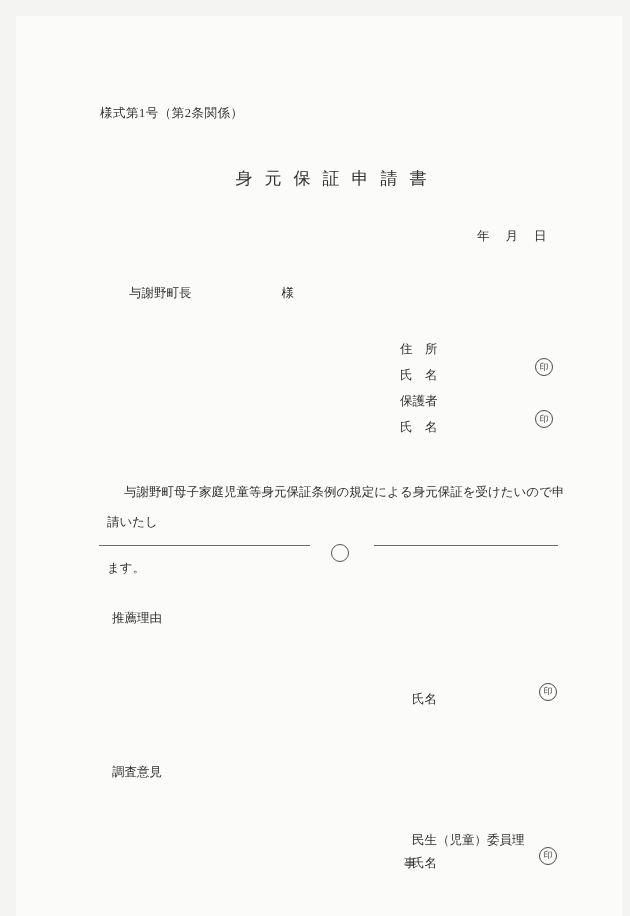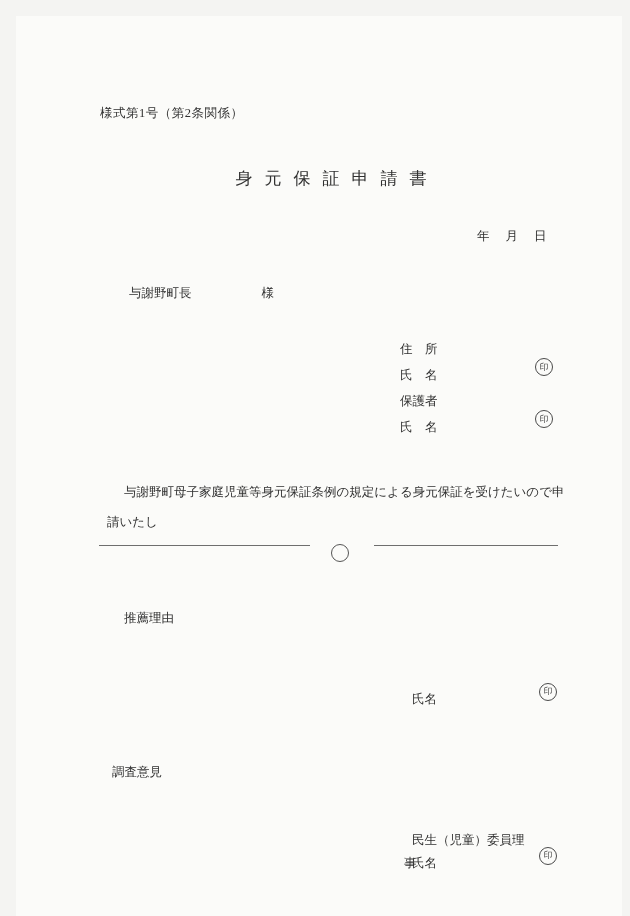--- a/index.html
+++ b/index.html
@@ -7,21 +7,21 @@
   .page {
     position:relative; width:630px; height:916px; margin:0 auto;
     background:#fbfbf9; color:#303030;
     font-family:"Liberation Serif","DejaVu Serif",serif;
     font-size:12.5px;
   }
   .abs { position:absolute; }
   .form-no { left:76px; top:81px; letter-spacing:0.5px; }
   .title { left:0; right:0; top:143px; text-align:center; font-size:17px; letter-spacing:12px; text-indent:12px; }
   .date-line { left:445px; top:196px; width:88px; display:flex; justify-content:space-between; }
-  .addressee { left:97px; top:253px; display:flex; gap:54px; }
+  .addressee { left:97px; top:253px; display:flex; gap:74px; }
   .sig-row { position:relative; }
   .applicant-block { left:360px; top:304px; width:180px; }
   .applicant-block .sig-row { height:26px; line-height:26px; }
   .applicant-block .seal { left:151px; }
   .reco-block, .survey-block { left:372px; width:168px; }
   .reco-block { top:656px; }
   .survey-block { top:797px; }
   .reco-block .sig-row, .survey-block .sig-row { height:23px; line-height:23px; }
   .reco-block .seal, .survey-block .seal { left:143px; }
   .seal {
@@ -33,21 +33,21 @@
   .body-text { left:75px; top:445px; width:494px; line-height:30px; }
   .body-text .indent { text-indent:17px; }
   .divider { left:75px; top:529px; width:475px; height:12px; display:flex; align-items:center; }
   .rule { border-top:1px solid #6e6e6e; height:0; }
   .rule-left { width:211px; }
   .rule-right { flex:1; }
   .circle {
     width:9px; height:9px; border:1px solid #555; border-radius:50%;
     margin-left:21px; margin-right:25px; flex:none; background:transparent;
   }
-  .heading-reco { left:88px; top:586px;margin-left:12px; }
+  .heading-reco { left:88px; top:586px; }
   .heading-survey { left:88px; top:740px;text-align:right; }
 </style>
 </head>
 <body>
 
 <div class="page">
 
   <div class="abs form-no">様式第1号（第2条関係）</div>
 
   <div class="abs title">身元保証申請書</div>
@@ -79,20 +79,21 @@
     <div class="sig-row">
       <span>氏　名</span>
       <span class="seal">
           <span class="seal-char">印</span>
         </span>
     </div>
   </div>
 
   <div class="abs body-text">
     <div class="indent">与謝野町母子家庭児童等身元保証条例の規定による身元保証を受けたいので申請いたし</div>
+    <div>ます。</div>
   </div>
 
   <div class="abs divider">
     <span class="rule rule-left"></span>
     <span class="circle"></span>
     <span class="rule rule-right"></span>
   </div>
 
   <div class="abs heading-reco">推薦理由</div>
 

